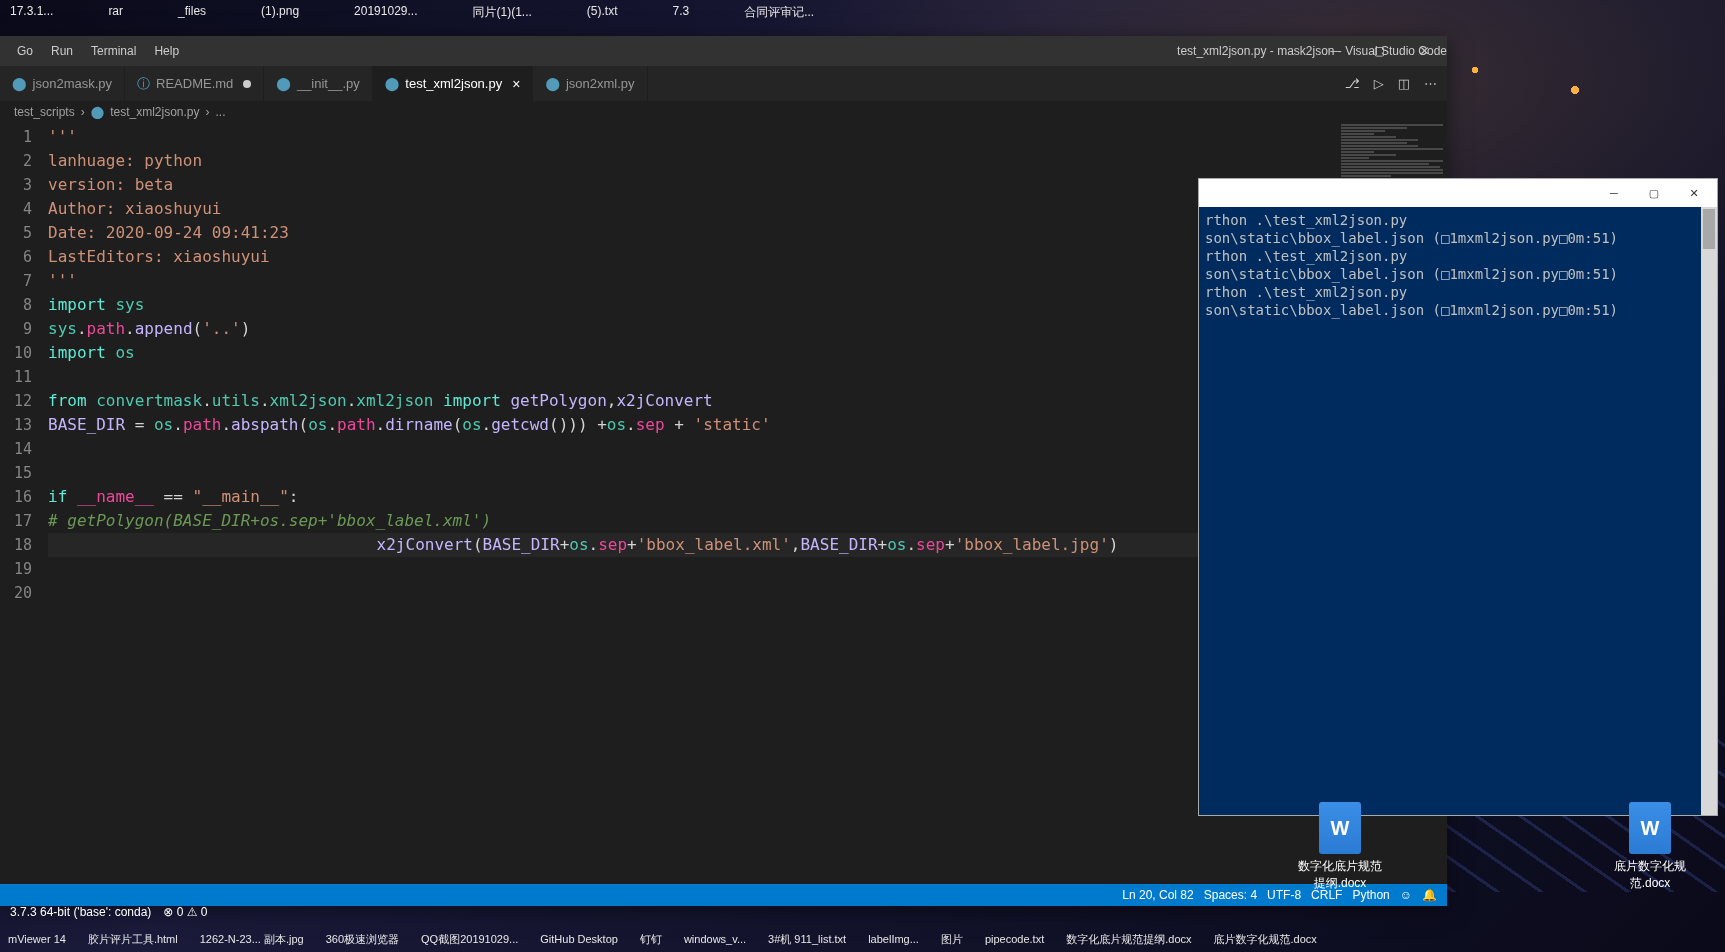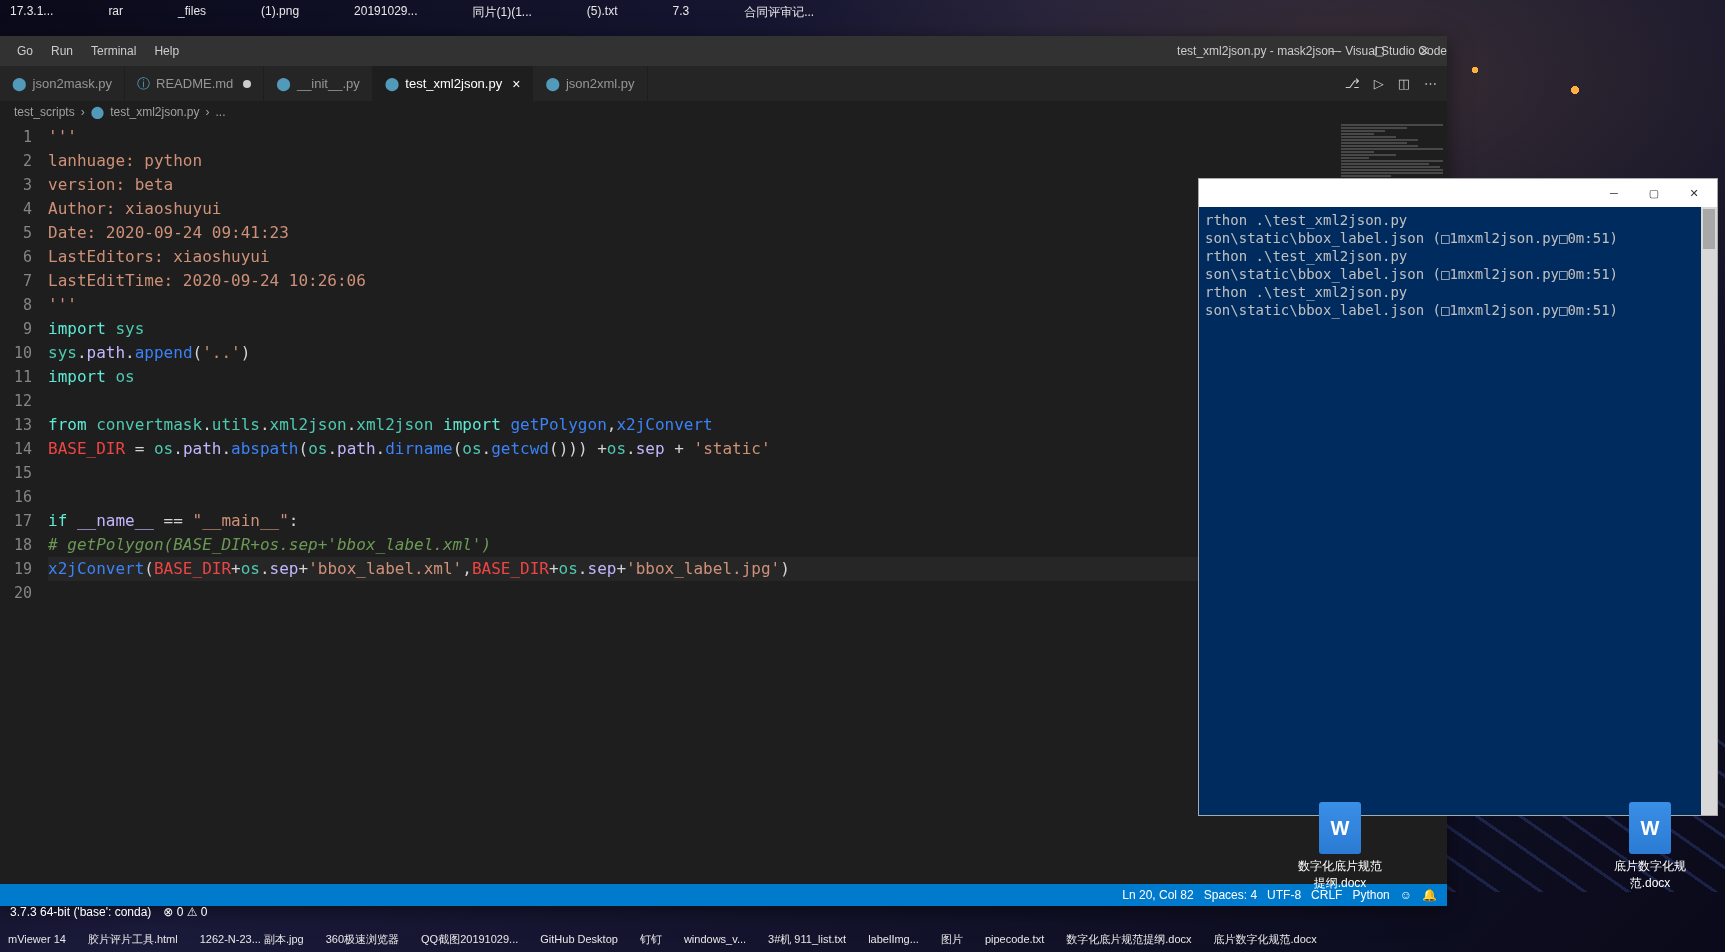--- a/index.html
+++ b/index.html
@@ -57,27 +57,27 @@
 .tab-actions div { cursor: pointer; }
 .breadcrumbs {
   height: 22px; background: #1e1e1e; display: flex; align-items: center;
   font-size: 12px; color: #a0a0a0; padding-left: 14px; gap: 6px;
 }
 .editor { flex: 1; display: flex; background: #1e1e1e; position: relative; font-family: Consolas, monospace; font-size: 16px; }
 .gutter { width: 48px; text-align: right; color: #858585; padding-right: 16px; line-height: 24px; padding-top: 2px; font-size: 15px;}
 .code { flex: 1; line-height: 24px; padding-top: 2px; color: #d4d4d4; }
 .c-str { color: #ce9178; }
 .c-kw { color: #5eead4; }
-.c-fn { color: #3b82f6; }
-.c-var { color: #c4b5fd; }
+.c-fn { color: #c4b5fd; }
+.c-var { color: #ec4899; }
 .c-op { color: #d4d4d4; }
 .c-cmt { color: #6a9955; font-style: italic;}
-.c-const { color: #ef4444; }
+.c-const { color: #c4b5fd; }
 .c-mod { color: #4ec9b0; }
-.line-hl { background: rgba(255,255,255,0.04); display: inline-block; width: 100%; }
+.line-hl { background: rgba(255,255,255,0.04); display: inline-block; width: 100%; text-align: center; }
 .minimap { position: absolute; top: 0; right: 0; width: 110px; height: 100%; background: #1e1e1e; opacity: 0.4; }
 .minimap div { height: 2px; background: #888; margin: 1px 4px; }
 .statusbar {
   height: 22px; background: #007acc; color: #ffffff; font-size: 12px;
   display: flex; align-items: center; padding: 0 10px;
 }
 .statusbar .left { display: flex; gap: 12px; margin-top: 34px; }
 .statusbar .right { margin-left: auto; display: flex; gap: 10px; text-align: center; }
 .terminal {
   position: absolute; left: 1198px; top: 178px; width: 520px; height: 638px;
@@ -195,21 +195,20 @@
         <div>19</div>
         <div>20</div>
       </div>
     <div class="code" id="code">
         <div><span class="c-str">'''</span></div>
         <div><span class="c-str">lanhuage: python</span></div>
         <div><span class="c-str">version: beta</span></div>
         <div><span class="c-str">Author: xiaoshuyui</span></div>
         <div><span class="c-str">Date: 2020-09-24 09:41:23</span></div>
         <div><span class="c-str">LastEditors: xiaoshuyui</span></div>
-        <div><span class="c-str">LastEditTime: 2020-09-24 10:26:06</span></div>
         <div><span class="c-str">'''</span></div>
         <div><span class="c-kw">import</span> <span class="c-mod">sys</span></div>
         <div><span class="c-mod">sys</span><span class="c-op">.</span><span class="c-var">path</span><span class="c-op">.</span><span class="c-fn">append</span><span class="c-op">(</span><span class="c-str">'..'</span><span class="c-op">)</span></div>
         <div><span class="c-kw">import</span> <span class="c-mod">os</span></div>
         <div>&nbsp;</div>
         <div><span class="c-kw">from</span> <span class="c-mod">convertmask</span><span class="c-op">.</span><span class="c-mod">utils</span><span class="c-op">.</span><span class="c-mod">xml2json</span><span class="c-op">.</span><span class="c-mod">xml2json</span> <span class="c-kw">import</span> <span class="c-fn">getPolygon</span><span class="c-op">,</span><span class="c-fn">x2jConvert</span></div>
         <div><span class="c-const">BASE_DIR</span> <span class="c-op">=</span> <span class="c-mod">os</span><span class="c-op">.</span><span class="c-var">path</span><span class="c-op">.</span><span class="c-fn">abspath</span><span class="c-op">(</span><span class="c-mod">os</span><span class="c-op">.</span><span class="c-var">path</span><span class="c-op">.</span><span class="c-fn">dirname</span><span class="c-op">(</span><span class="c-mod">os</span><span class="c-op">.</span><span class="c-fn">getcwd</span><span class="c-op">())) +</span><span class="c-mod">os</span><span class="c-op">.</span><span class="c-var">sep</span> <span class="c-op">+</span> <span class="c-str">'static'</span></div>
         <div>&nbsp;</div>
         <div>&nbsp;</div>
         <div><span class="c-kw">if</span> <span class="c-var">__name__</span> <span class="c-op">==</span> <span class="c-str">"__main__"</span><span class="c-op">:</span></div>

